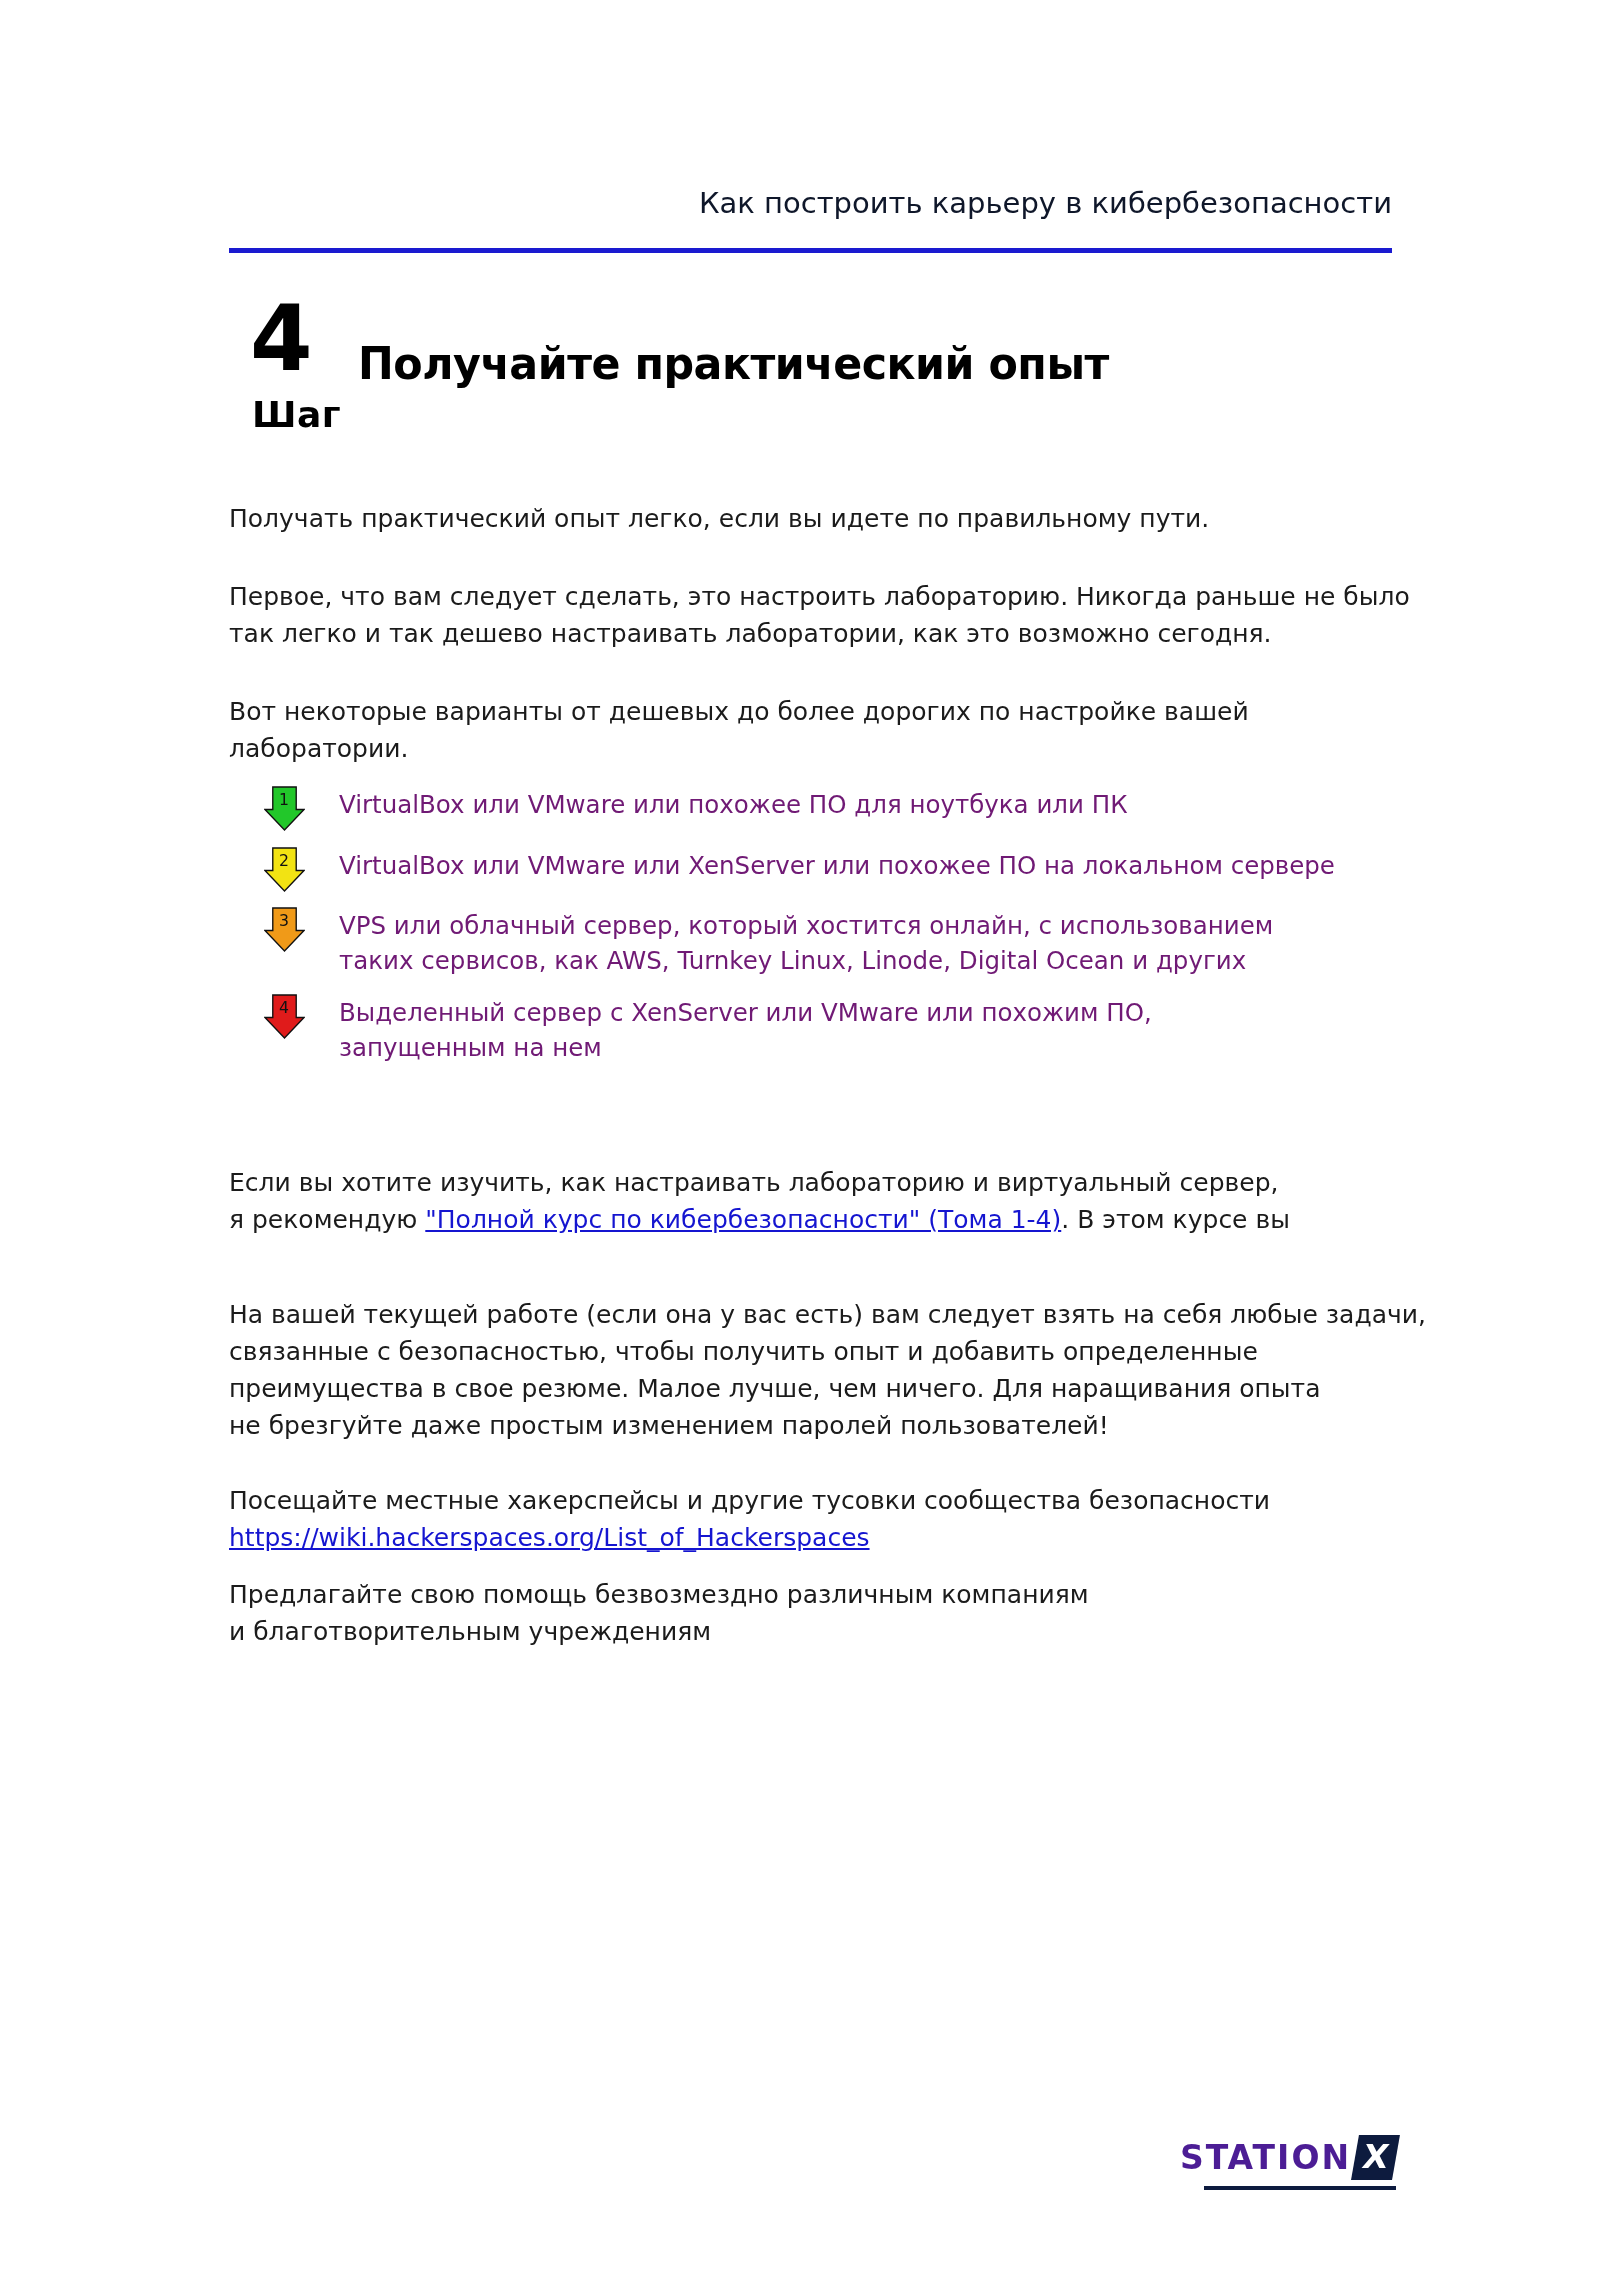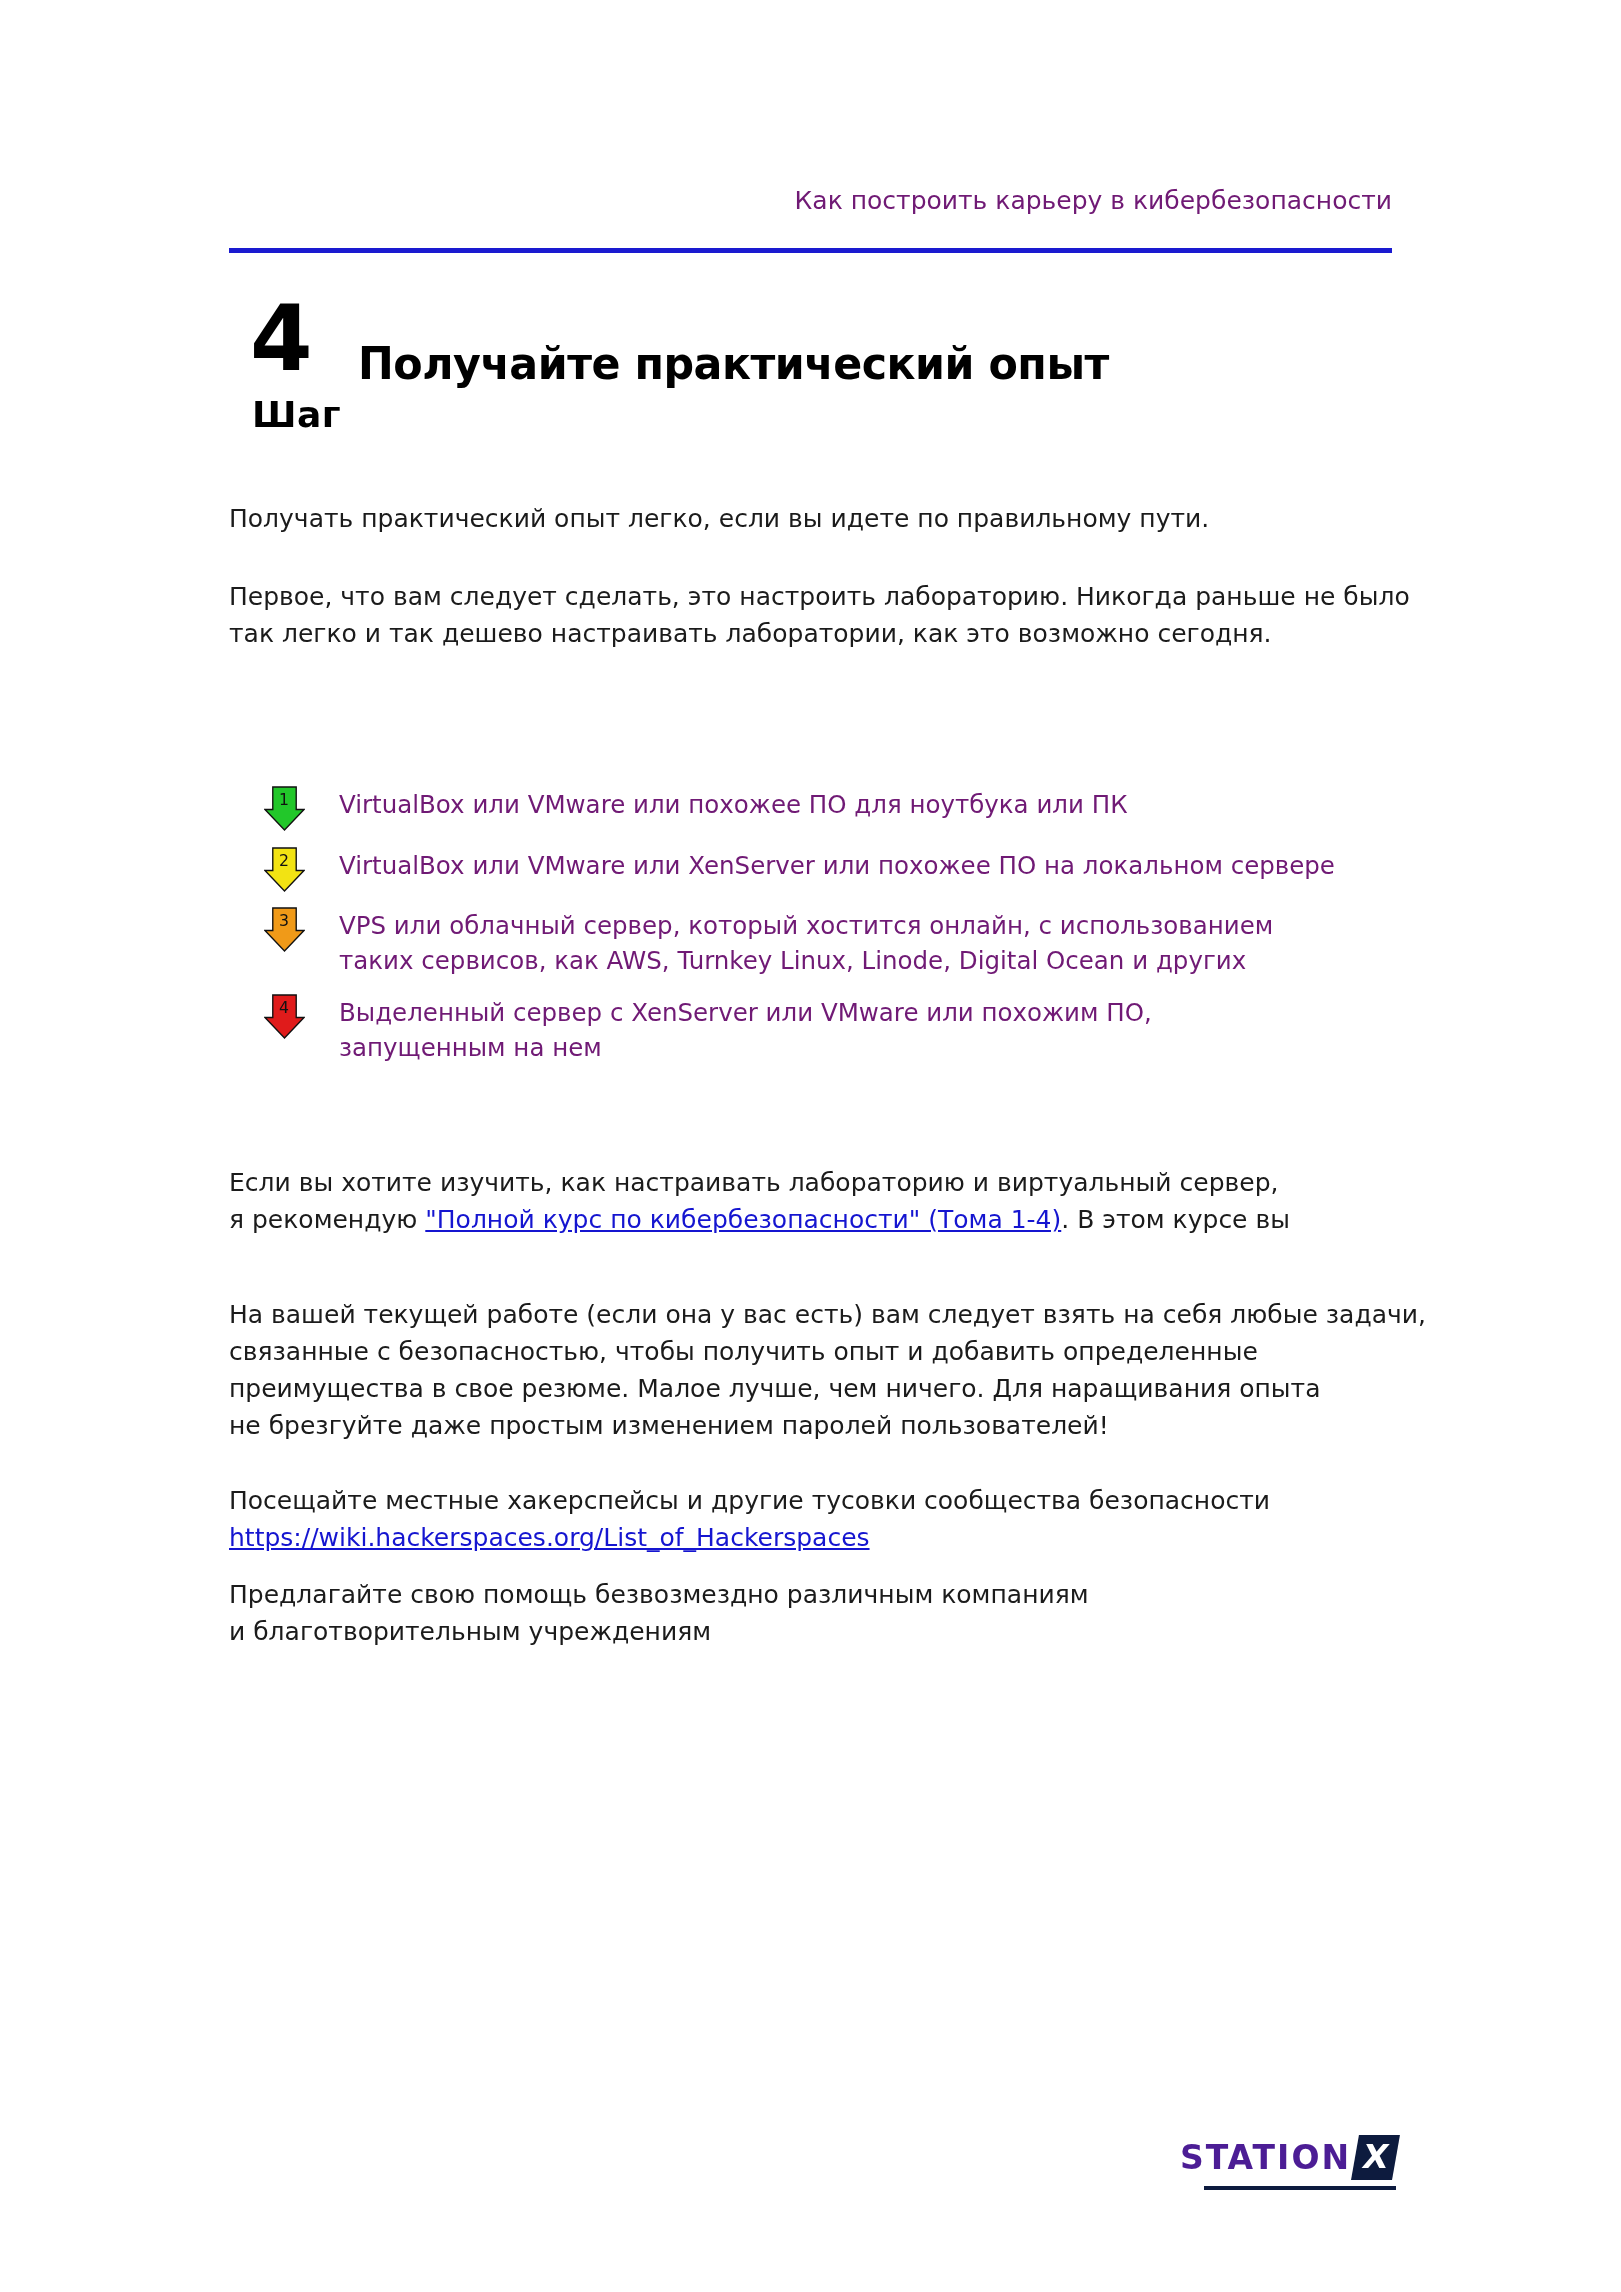--- a/index.html
+++ b/index.html
@@ -17,22 +17,22 @@
   }
   .page {
     position: absolute;
     inset: 0;
   }
   
   .header-title {
     position: absolute;
     top: 186px;
     right: 229px;
-    font-size: 25px;
-    color: #701a75;
+    font-size: 29px;
+    color: #0f172a;
     font-family: "DejaVu Sans", sans-serif;
     white-space: nowrap;
   }
   .header-rule {
     position: absolute;
     top: 248px;
     left: 229px;
     right: 229px;
     height: 4.9px;
     background: #1a1ad0;
@@ -186,20 +186,21 @@
     <div class="step-title">Получайте практический опыт</div>
   </div>
 
   <div class="para" style="top:578px;">
     <span>Первое, что вам следует сделать, это настроить лабораторию. Никогда раньше не было</span><br>
     <span>так легко и так дешево настраивать лаборатории, как это возможно сегодня.</span>
   </div>
 
   <div class="para" style="top:500px;">Получать практический опыт легко, если вы идете по правильному пути.</div>
 
+  <div class="para" style="top:693px;">Вот некоторые варианты от дешевых до более дорогих по настройке вашей лаборатории.</div>
 
   <div class="arrow-list">
 
     <div class="arrow-row">
       <div class="arrow-wrap">
         <div class="arrow">
           <svg width="41" height="45" viewBox="0 0 42 46">
             <polygon points="9,1 33,1 33,24 41,24 21,45 1,24 9,24" fill="#22c72a" stroke="#111111" stroke-width="1.4"></polygon>
           </svg>
           <div class="arrow-num">1</div>

